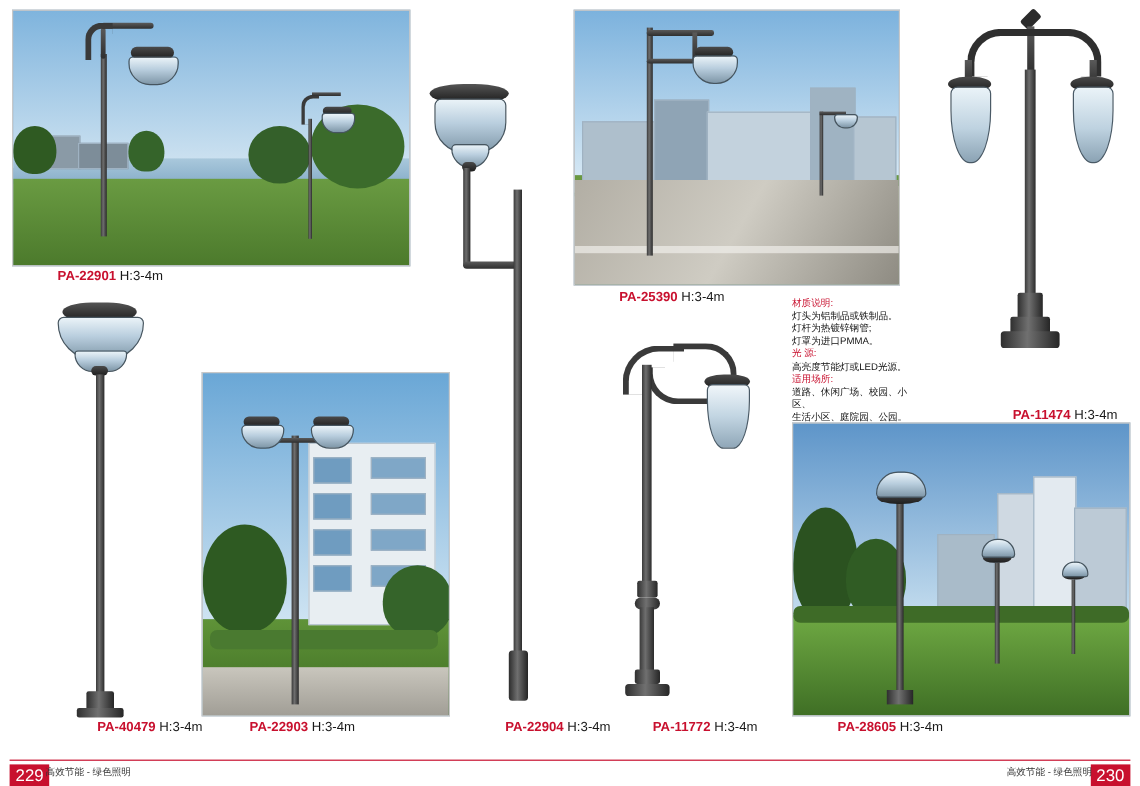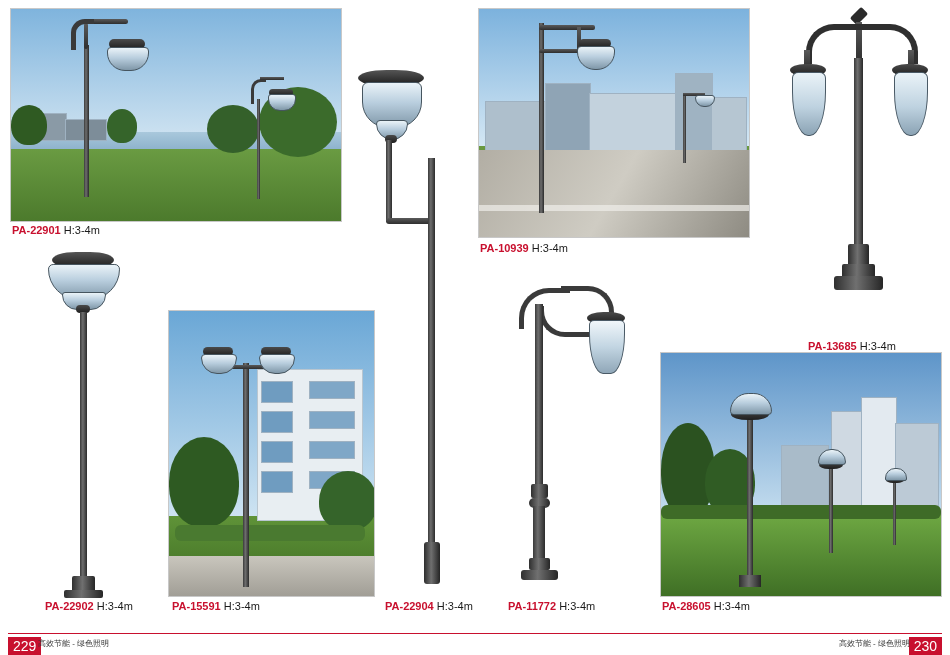--- a/index.html
+++ b/index.html
@@ -43,20 +43,21 @@
     border:1px solid #46555f;
   }
   .cap{position:absolute;background:linear-gradient(#4a4a4a,#1f1f1f);border-radius:50%;}
 
   
   .cap-text{
     position:absolute;
     font-size:11px;
     color:#1a1a1a;
     white-space:nowrap;
+    margin-left:36px;
   }
   .cap-text b{color:#c8102e;font-weight:bold;}
 
   
   .spec{
     position:absolute;
     font-size:8px;
     line-height:1.32;
     color:#111;
     width:96px;
@@ -112,21 +113,21 @@
 
     <div class="cap" style="left:34px;top:2px;width:62px;height:16px;border-radius:30px/10px;background:linear-gradient(#555,#1c1c1c);"></div>
     <div class="shadecone" style="left:30px;top:14px;width:70px;height:34px;border-radius:6px 6px 36px 36px;"></div>
     <div class="shadecone" style="left:44px;top:42px;width:42px;height:16px;border-radius:4px 4px 20px 20px;"></div>
     <div class="cap" style="left:58px;top:55px;width:14px;height:8px;border-radius:4px;"></div>
     <div class="pole" style="left:62px;top:62px;width:7px;height:272px;"></div>
     <div class="base" style="left:54px;top:326px;width:23px;height:16px;border-radius:2px;"></div>
     <div class="base" style="left:46px;top:340px;width:39px;height:8px;border-radius:2px;"></div>
   </div>
   <div class="cap-text" style="left:45px;top:600px;">
-    <b>PA-22902</b>
+    <b>PA-40479</b>
     <span>H:3-4m</span>
   </div>
 
   <div class="photo" style="left:168px;top:310px;width:205px;height:285px;">
     <div class="sky" style="height:72%;background:linear-gradient(#6aa7d6,#cde3f2);"></div>
     <div class="ground" style="height:28%;background:linear-gradient(#5f9338,#3d6b22);"></div>
     <div class="bldg" style="left:88px;top:58px;width:104px;height:150px;background:#e8eef2;border:1px solid #b9c6d0;"></div>
     <div class="bldg" style="left:92px;top:70px;width:30px;height:20px;background:#6f9cc0;"></div>
     <div class="bldg" style="left:92px;top:100px;width:30px;height:20px;background:#6f9cc0;"></div>
     <div class="bldg" style="left:92px;top:130px;width:30px;height:20px;background:#6f9cc0;"></div>
@@ -141,21 +142,21 @@
     <div class="road" style="height:14%;background:linear-gradient(#c9c6bd,#a19e96);"></div>
 
     <div class="pole" style="left:74px;top:52px;width:6px;height:224px;"></div>
     <div class="arm" style="left:40px;top:54px;width:76px;height:4px;border-radius:2px;"></div>
     <div class="cap" style="left:34px;top:36px;width:30px;height:9px;border-radius:6px;"></div>
     <div class="shadecone" style="left:32px;top:43px;width:34px;height:18px;border-radius:4px 4px 16px 16px;"></div>
     <div class="cap" style="left:92px;top:36px;width:30px;height:9px;border-radius:6px;"></div>
     <div class="shadecone" style="left:90px;top:43px;width:34px;height:18px;border-radius:4px 4px 16px 16px;"></div>
   </div>
   <div class="cap-text" style="left:172px;top:600px;">
-    <b>PA-15591</b>
+    <b>PA-22903</b>
     <span>H:3-4m</span>
   </div>
 
   <div style="position:absolute;left:348px;top:62px;width:130px;height:535px;">
     <div class="cap" style="left:10px;top:8px;width:66px;height:16px;border-radius:32px/9px;background:linear-gradient(#555,#1a1a1a);"></div>
     <div class="shadecone" style="left:14px;top:20px;width:58px;height:44px;border-radius:6px 6px 26px 26px;"></div>
     <div class="shadecone" style="left:28px;top:58px;width:30px;height:18px;border-radius:4px 4px 16px 16px;"></div>
     <div class="cap" style="left:37px;top:73px;width:12px;height:8px;border-radius:4px;"></div>
     <div class="pole" style="left:38px;top:78px;width:6px;height:82px;"></div>
     <div class="arm" style="left:38px;top:156px;width:48px;height:6px;border-radius:3px;"></div>
@@ -185,24 +186,38 @@
     <div class="arm" style="left:60px;top:40px;width:40px;height:4px;border-radius:2px;"></div>
     <div class="arm" style="left:98px;top:18px;width:4px;height:24px;"></div>
     <div class="cap" style="left:100px;top:30px;width:32px;height:9px;border-radius:6px;"></div>
     <div class="shadecone" style="left:98px;top:37px;width:36px;height:22px;border-radius:4px 4px 18px 18px;"></div>
 
     <div class="pole" style="left:204px;top:84px;width:3px;height:70px;"></div>
     <div class="arm" style="left:204px;top:84px;width:22px;height:3px;"></div>
     <div class="shadecone" style="left:216px;top:86px;width:18px;height:10px;border-radius:3px 3px 9px 9px;"></div>
   </div>
   <div class="cap-text" style="left:480px;top:242px;">
-    <b>PA-10939</b>
-    <span>H:3-4m</span>
-  </div>
-
+    <b>PA-25390</b>
+    <span>H:3-4m</span>
+  </div>
+
+  <div class="spec" style="left:660px;top:248px;">
+    <p class="hd">材质说明:</p>
+    <p>灯头为铝制品或铁制品。</p>
+    <p>灯杆为热镀锌钢管;</p>
+    <p>灯罩为进口PMMA。</p>
+    <p class="hd">光 源:</p>
+    <p>高亮度节能灯或LED光源。</p>
+    <p class="hd">适用场所:</p>
+    <p>道路、休闲广场、校园、小区、</p>
+    <p>生活小区、庭院园、公园。</p>
+    <p class="hd">特别说明:</p>
+    <p>基础由本厂另外提供图纸制作。</p>
+    <p>安装时必须保证灯杆安全接地。</p>
+  </div>
 
   <div style="position:absolute;left:780px;top:6px;width:160px;height:330px;">
 
     <div style="position:absolute;left:74px;top:2px;width:10px;height:16px;background:#2b2b2b;transform:rotate(45deg);border-radius:2px;"></div>
     <div class="arm" style="left:76px;top:16px;width:6px;height:40px;"></div>
 
     <div style="position:absolute;left:26px;top:18px;width:54px;height:34px;border-left:6px solid #2f2f2f;border-top:6px solid #2f2f2f;border-radius:28px 0 0 0;"></div>
     <div style="position:absolute;left:78px;top:18px;width:54px;height:34px;border-right:6px solid #2f2f2f;border-top:6px solid #2f2f2f;border-radius:0 28px 0 0;"></div>
     <div class="arm" style="left:24px;top:44px;width:6px;height:20px;"></div>
     <div class="arm" style="left:128px;top:44px;width:6px;height:20px;"></div>
@@ -211,21 +226,21 @@
     <div style="position:absolute;left:12px;top:66px;width:32px;height:62px;background:linear-gradient(180deg,#eaf3f8,#bed2e0 55%,#8ba3b4);border:1px solid #4a5a66;border-radius:6px 6px 16px 16px / 6px 6px 44px 44px;"></div>
     <div class="cap" style="left:112px;top:58px;width:36px;height:12px;border-radius:18px/7px;"></div>
     <div style="position:absolute;left:114px;top:66px;width:32px;height:62px;background:linear-gradient(180deg,#eaf3f8,#bed2e0 55%,#8ba3b4);border:1px solid #4a5a66;border-radius:6px 6px 16px 16px / 6px 6px 44px 44px;"></div>
 
     <div class="pole" style="left:74px;top:52px;width:9px;height:212px;"></div>
     <div class="base" style="left:68px;top:238px;width:21px;height:22px;border-radius:2px;"></div>
     <div class="base" style="left:62px;top:258px;width:33px;height:14px;border-radius:2px;"></div>
     <div class="base" style="left:54px;top:270px;width:49px;height:14px;border-radius:3px;"></div>
   </div>
   <div class="cap-text" style="left:808px;top:340px;">
-    <b>PA-13685</b>
+    <b>PA-11474</b>
     <span>H:3-4m</span>
   </div>
 
   <div style="position:absolute;left:505px;top:278px;width:140px;height:320px;">
 
     <div style="position:absolute;left:14px;top:10px;width:46px;height:36px;border-left:5px solid #3a3a3a;border-top:5px solid #3a3a3a;border-radius:30px 0 0 0;"></div>
     <div style="position:absolute;left:56px;top:8px;width:48px;height:30px;border-right:5px solid #3a3a3a;border-top:5px solid #3a3a3a;border-radius:0 26px 0 0;"></div>
     <div style="position:absolute;left:34px;top:28px;width:58px;height:26px;border-left:5px solid #3a3a3a;border-bottom:5px solid #3a3a3a;border-radius:0 0 0 26px;"></div>
 
     <div class="cap" style="left:82px;top:34px;width:38px;height:12px;border-radius:19px/7px;"></div>

